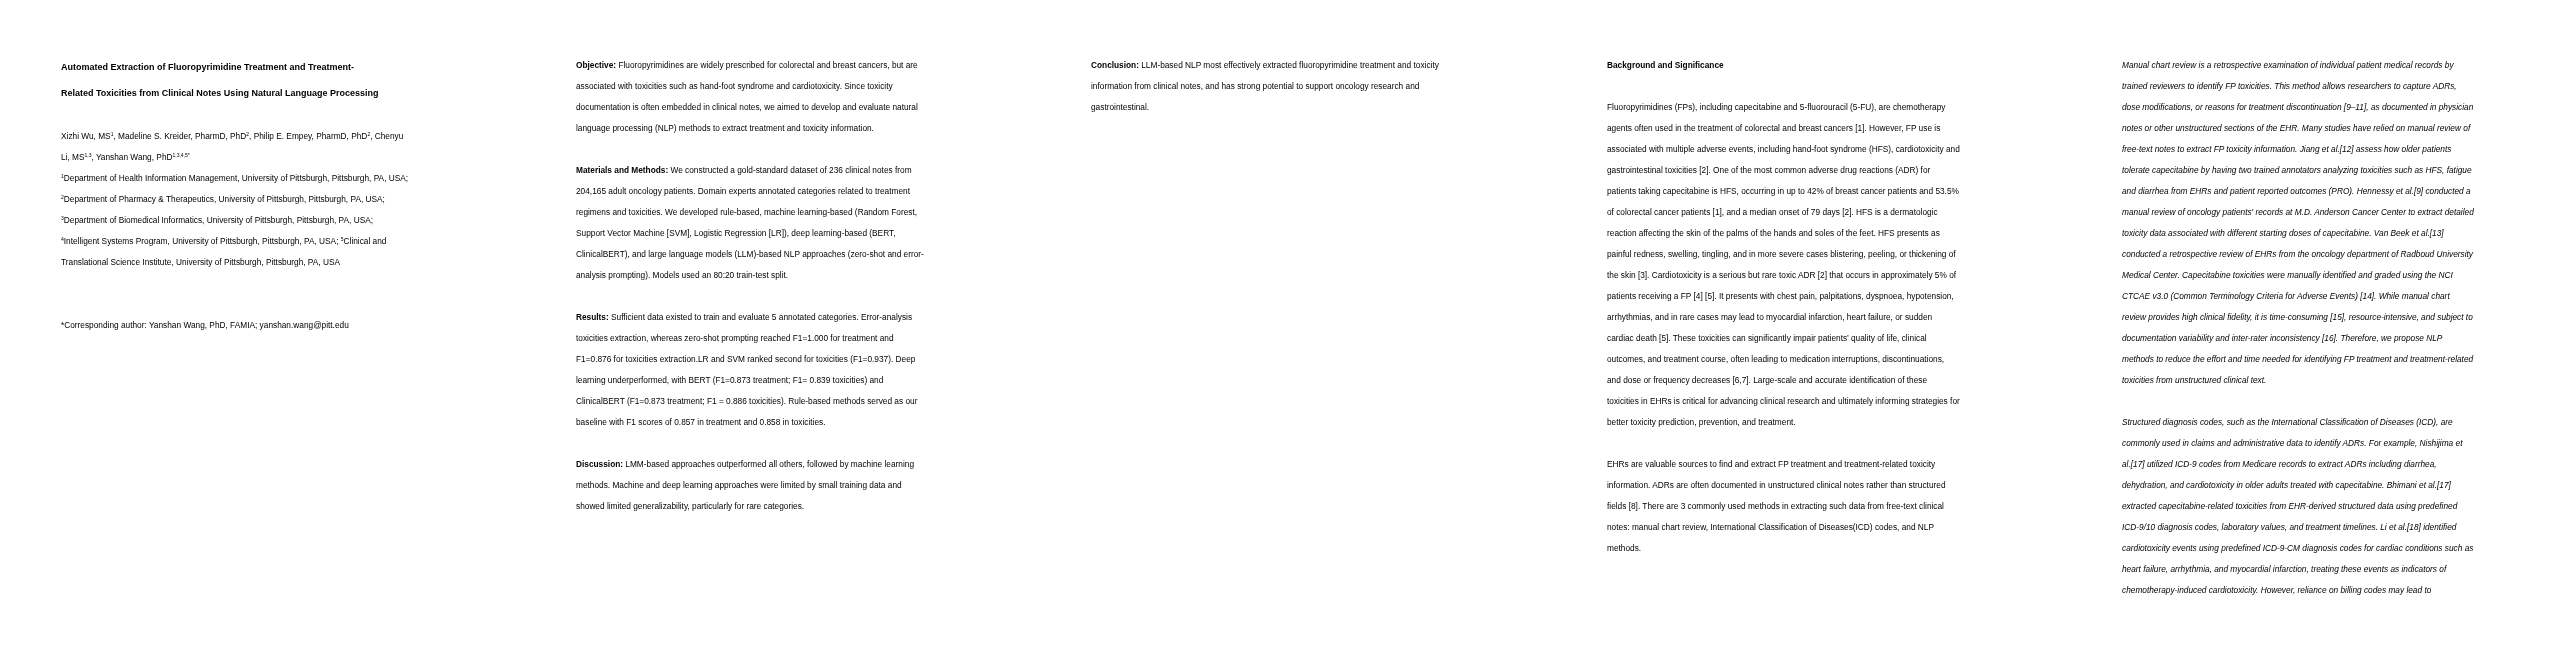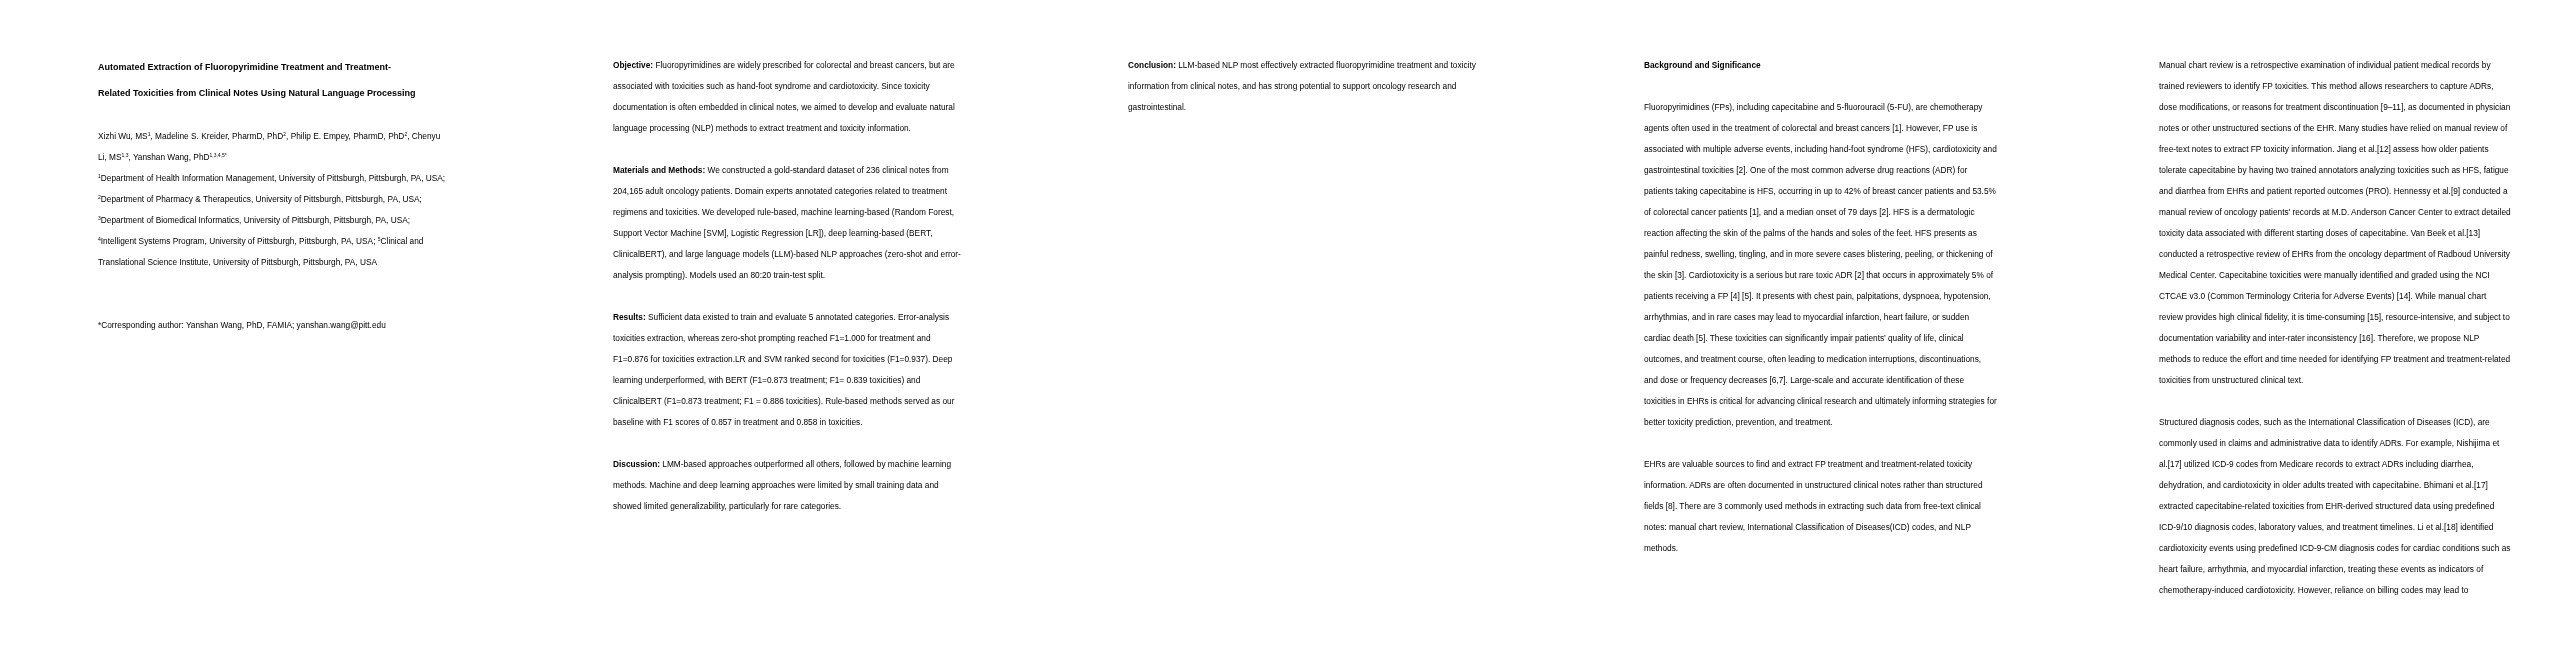--- a/index.html
+++ b/index.html
@@ -1,21 +1,21 @@
 <!DOCTYPE html>
 <html style="font-size:9px"><head>
 <meta charset="utf-8">
 <style>
   html, body { margin: 0; padding: 0; background: #ffffff; }
   body {
     width: 2576px; height: 667px; position: relative; overflow: hidden;
     font-family: "Liberation Sans", sans-serif; color: #000000;
   }
   .page {
-    position: absolute; top: 0; width: 515px; height: 508px; margin-left: 37px;
+    position: absolute; top: 0; width: 515px; height: 508px;
   }
   .page-inner { position: absolute; left: 61px; top: 59px; width: 422px; }
   .line {
     display: block; white-space: nowrap;
     font-size: 8.3px; line-height: 21px; height: 21px;
   }
   .blank { display: block; height: 21px; }
   .title-line {
     display: block; white-space: nowrap; font-weight: bold;
     font-size: 9px; line-height: 25.6px; height: 25.6px;
@@ -114,21 +114,21 @@
     <div>
       <span class="line">EHRs are valuable sources to find and extract FP treatment and treatment-related toxicity</span>
       <span class="line">information. ADRs are often documented in unstructured clinical notes rather than structured</span>
       <span class="line">fields [8]. There are 3 commonly used methods in extracting such data from free-text clinical</span>
       <span class="line">notes: manual chart review, International Classification of Diseases(ICD) codes, and NLP</span>
       <span class="line">methods.</span>
     </div>
   </div>
 </div>
 
-<div class="page" style="left:2061px;">
+<div class="page" style="left:2061px;font-style:italic;">
   <div class="page-inner" style="top:55px;">
     <div>
       <span class="line">Manual chart review is a retrospective examination of individual patient medical records by</span>
       <span class="line">trained reviewers to identify FP toxicities. This method allows researchers to capture ADRs,</span>
       <span class="line">dose modifications, or reasons for treatment discontinuation [9–11], as documented in physician</span>
       <span class="line">notes or other unstructured sections of the EHR. Many studies have relied on manual review of</span>
       <span class="line">free-text notes to extract FP toxicity information. Jiang et al.[12] assess how older patients</span>
       <span class="line">tolerate capecitabine by having two trained annotators analyzing toxicities such as HFS, fatigue</span>
       <span class="line">and diarrhea from EHRs and patient reported outcomes (PRO). Hennessy et al.[9] conducted a</span>
       <span class="line">manual review of oncology patients' records at M.D. Anderson Cancer Center to extract detailed</span>

